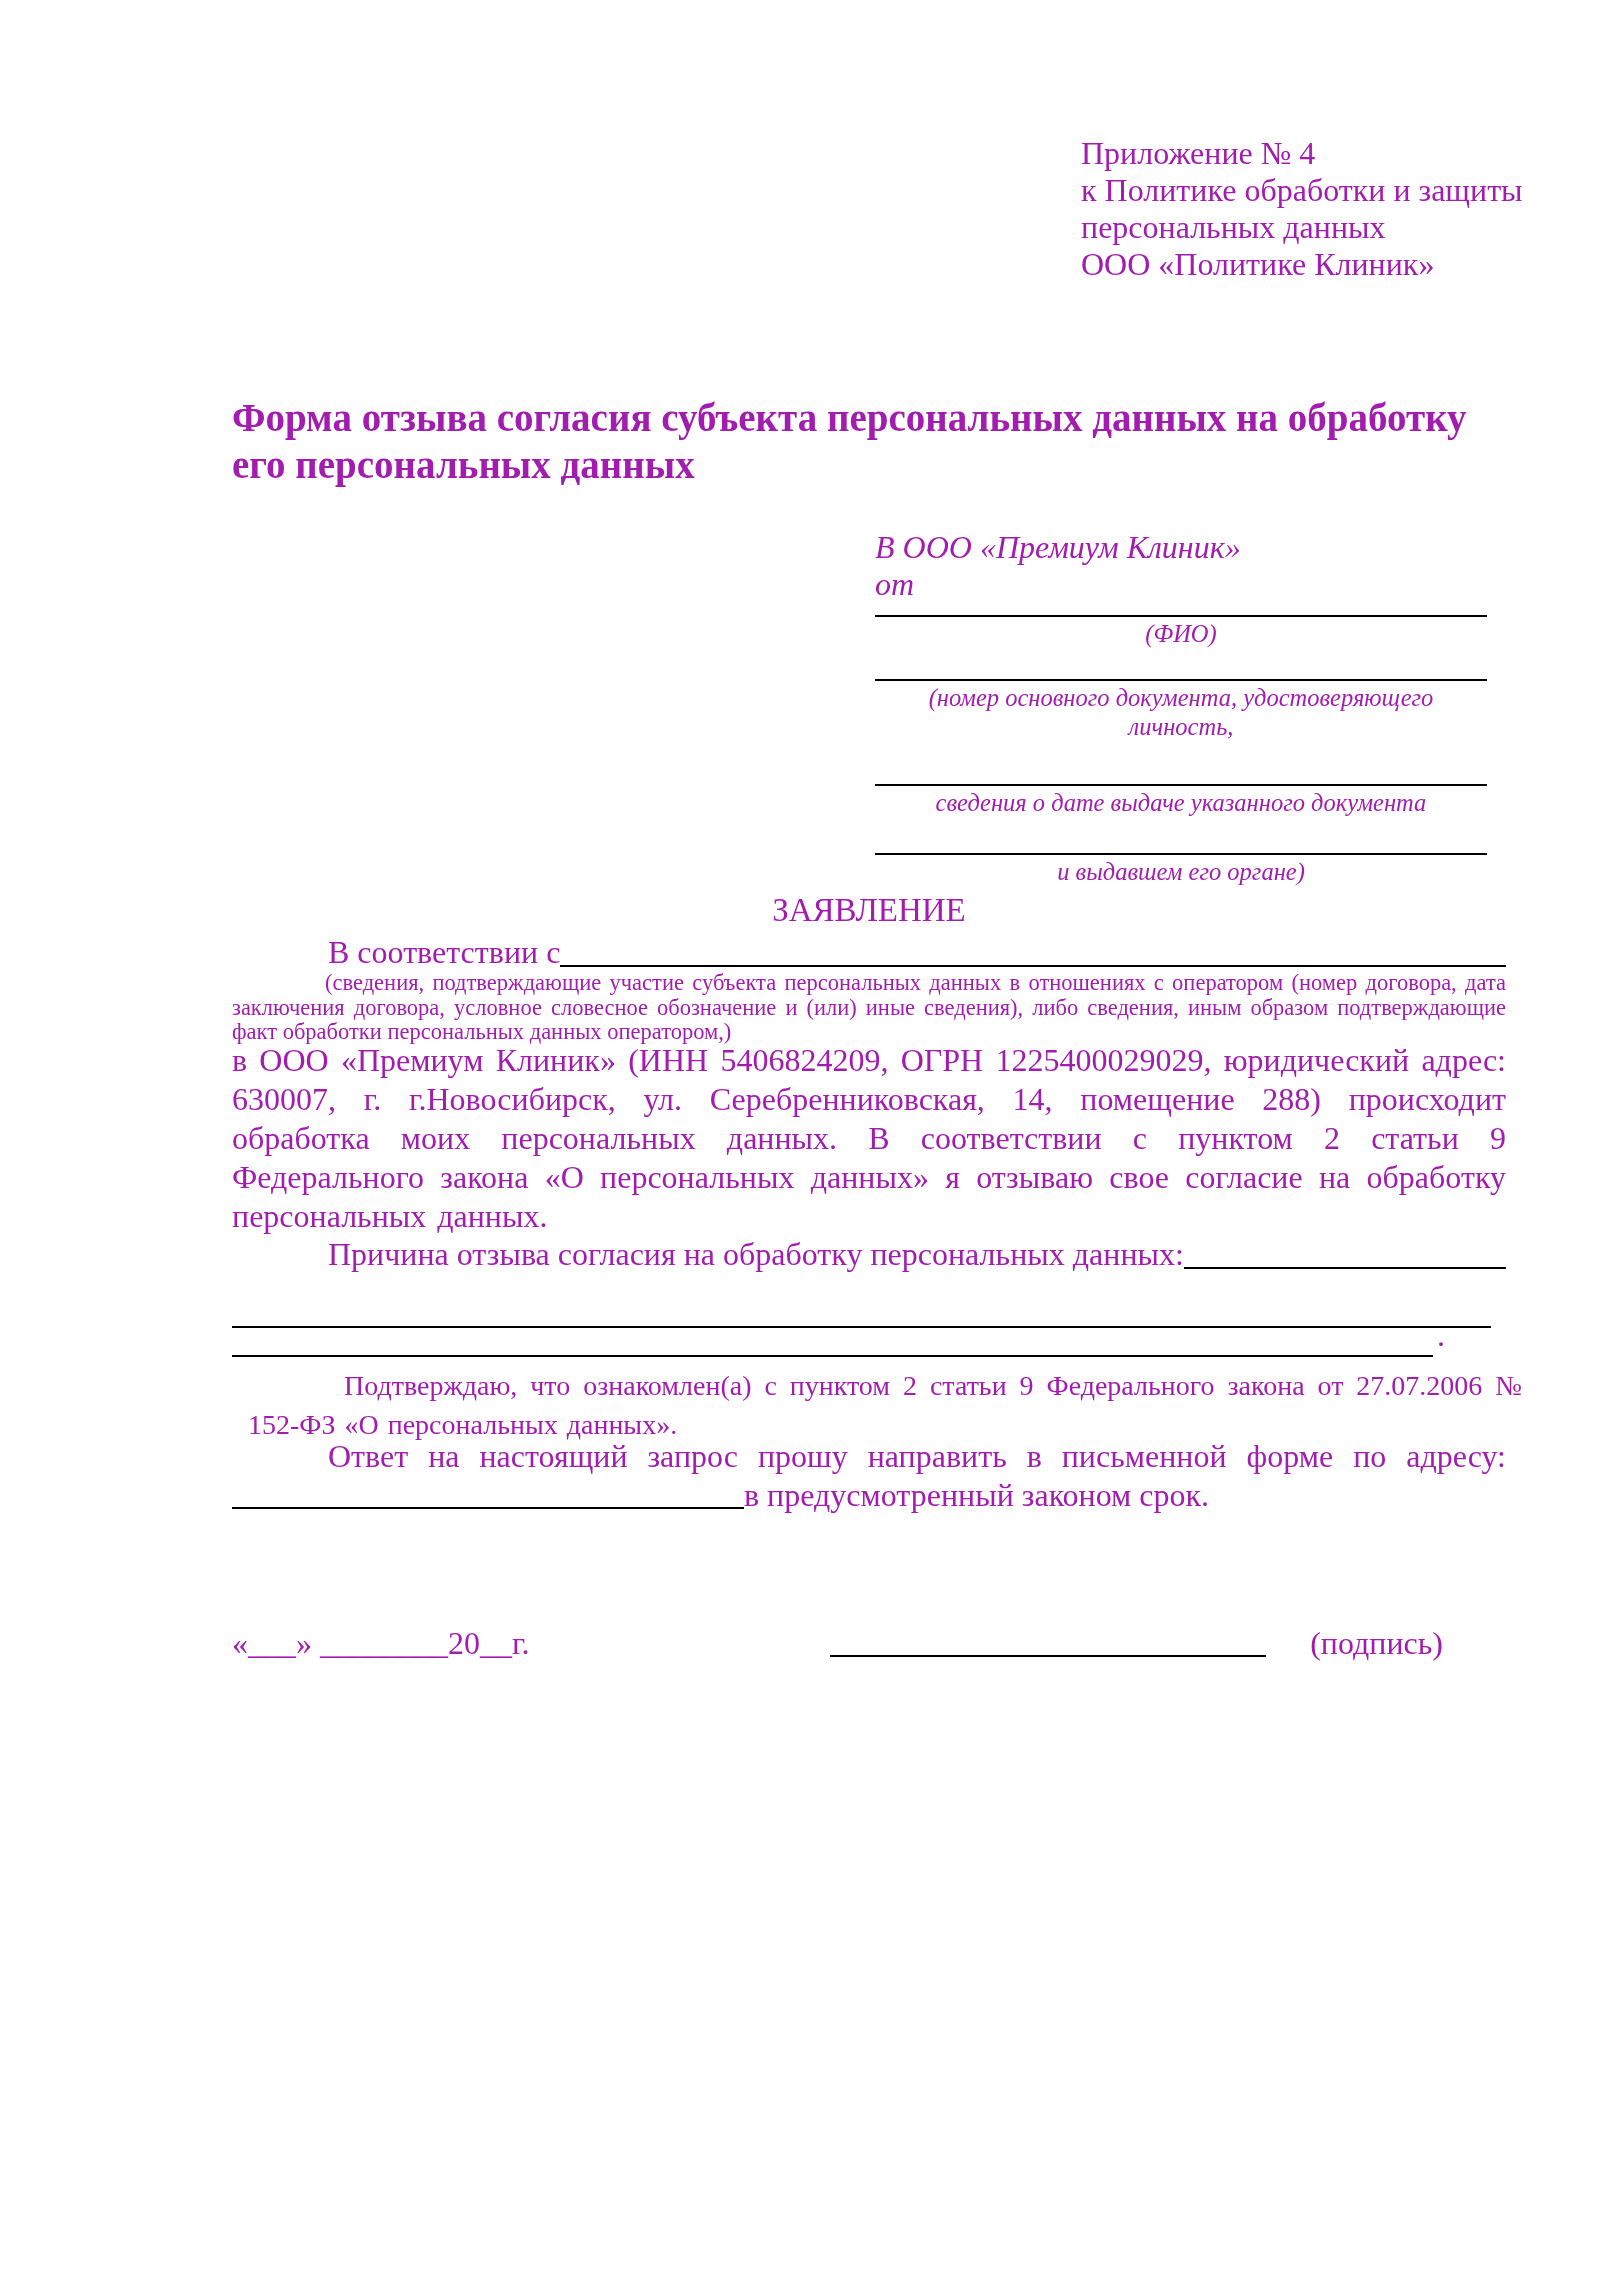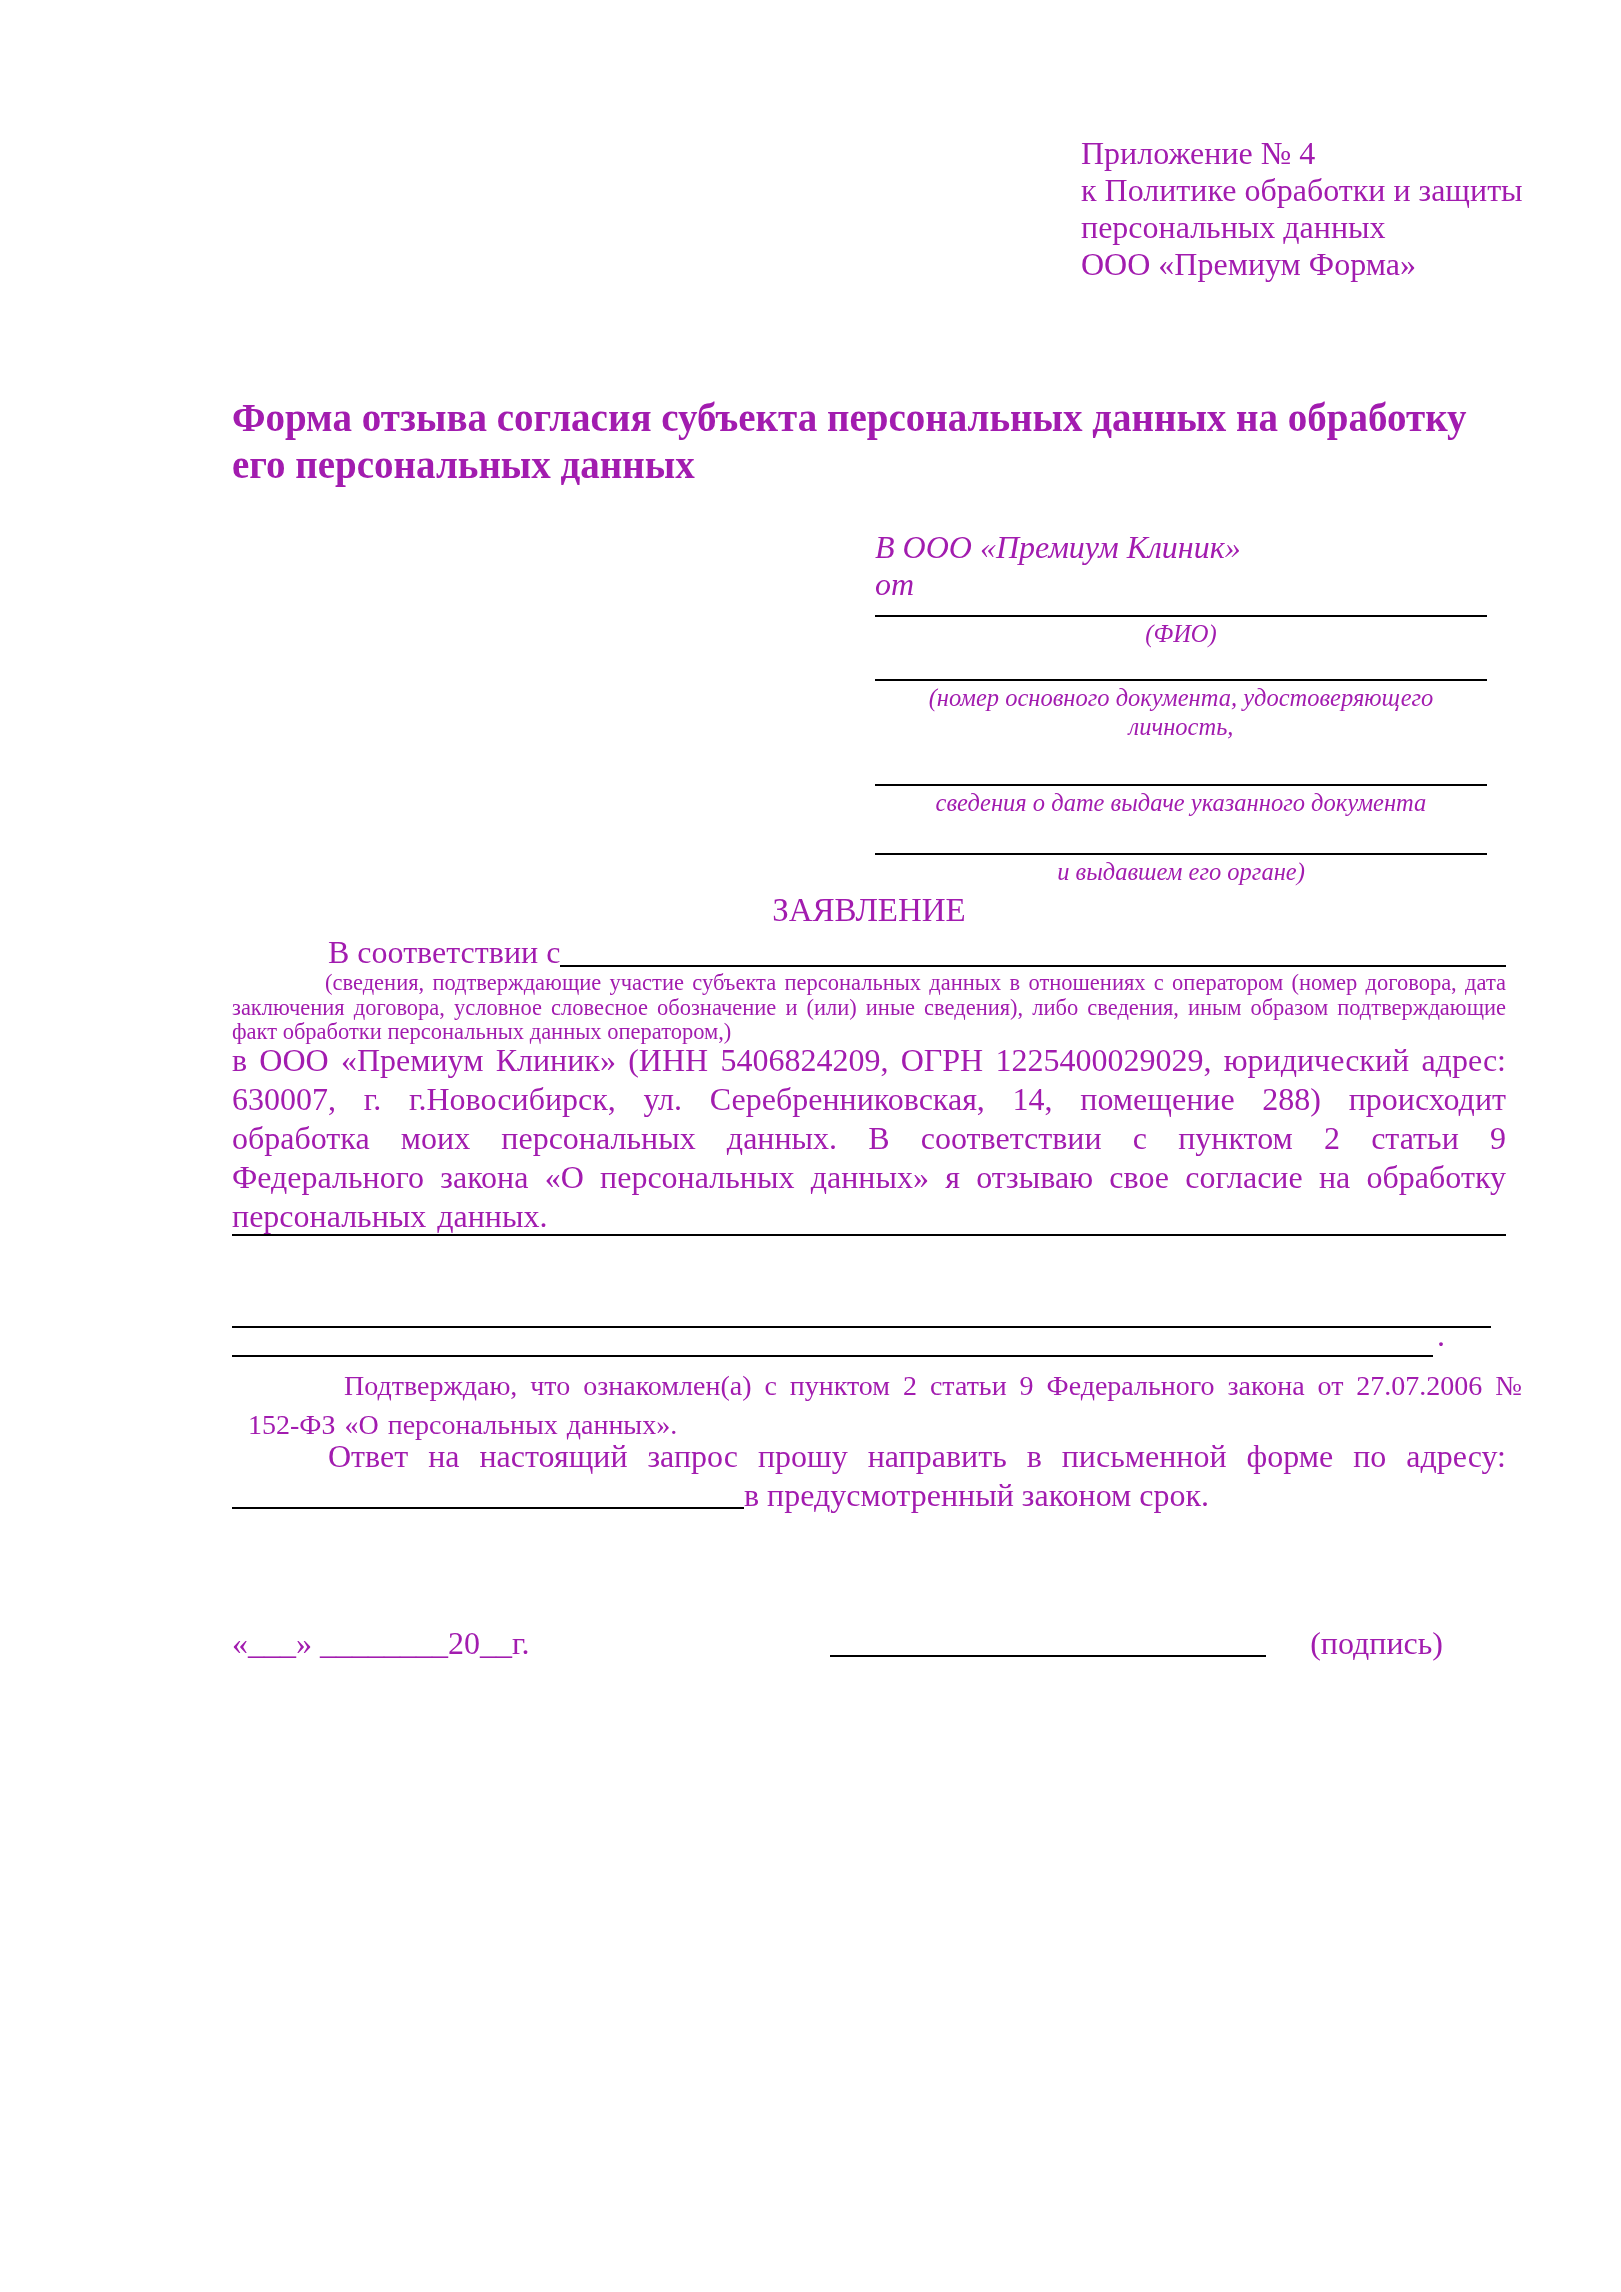--- a/index.html
+++ b/index.html
@@ -113,21 +113,21 @@
 </style>
 </head>
 <body>
 
 <div class="page">
 
   <div class="abs appendix">
     <div>Приложение № 4</div>
     <div>к Политике обработки и защиты</div>
     <div>персональных данных</div>
-    <div>ООО «Премиум Форма»</div>
+    <div>ООО «Политике Клиник»</div>
   </div>
 
   <div class="abs doc-title">
     <div>Форма отзыва согласия субъекта персональных данных на обработку</div>
     <div>его персональных данных</div>
   </div>
 
   <div class="abs recipient">
     <div>В ООО «Премиум Клиник»</div>
     <div>от</div>
@@ -146,20 +146,21 @@
   <div class="abs intro-row flex-row">
     <span class="indent-text">В соответствии с</span>
     <span class="fill-rule"></span>
   </div>
 
   <div class="abs fine-print">(сведения, подтверждающие участие субъекта персональных данных в отношениях с оператором (номер договора, дата заключения договора, условное словесное обозначение и (или) иные сведения), либо сведения, иным образом подтверждающие факт обработки персональных данных оператором,)</div>
 
   <div class="abs body-para">в ООО «Премиум Клиник» (ИНН 5406824209, ОГРН 1225400029029, юридический адрес: 630007, г. г.Новосибирск, ул. Серебренниковская, 14, помещение 288) происходит обработка моих персональных данных. В соответствии с пунктом 2 статьи 9 Федерального закона «О персональных данных» я отзываю свое согласие на обработку персональных данных.</div>
 
   <div class="abs reason-row flex-row">
+    <span class="indent-text">Причина отзыва согласия на обработку персональных данных:</span>
     <span class="fill-rule"></span>
   </div>
 
   <div class="abs blank-a"></div>
   <div class="abs blank-b-row flex-row">
     <span class="blank-b-rule"></span>
     <span class="blank-b-period">.</span>
   </div>
 
   <div class="abs confirm-para">Подтверждаю, что ознакомлен(а) с пунктом 2 статьи 9 Федерального закона от 27.07.2006 № 152-ФЗ «О персональных данных».</div>

